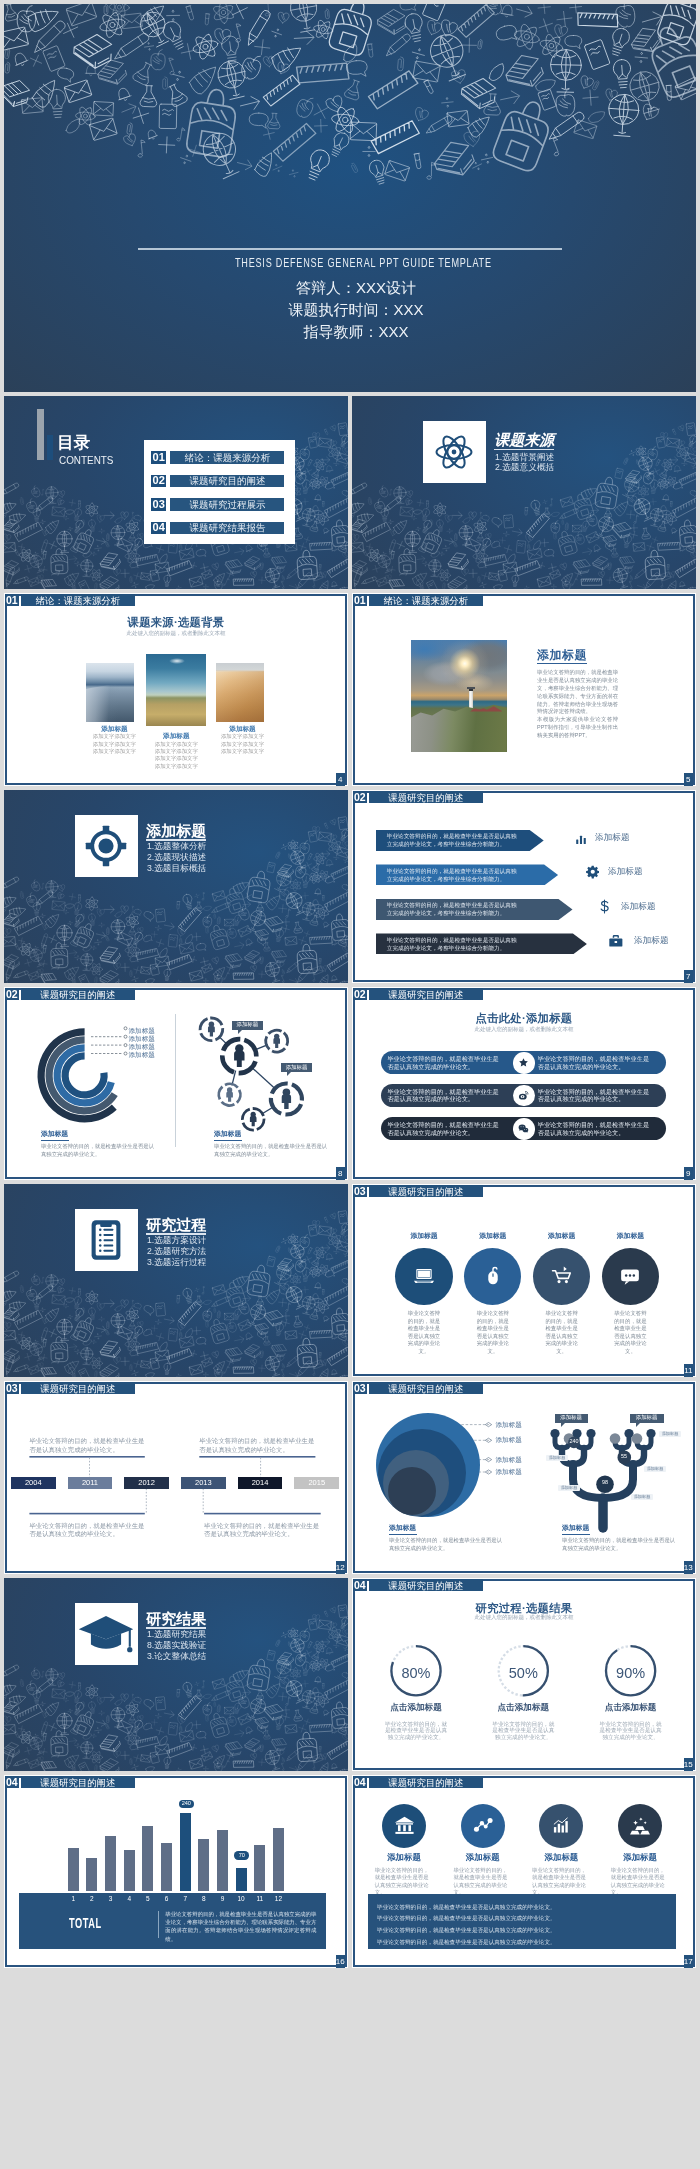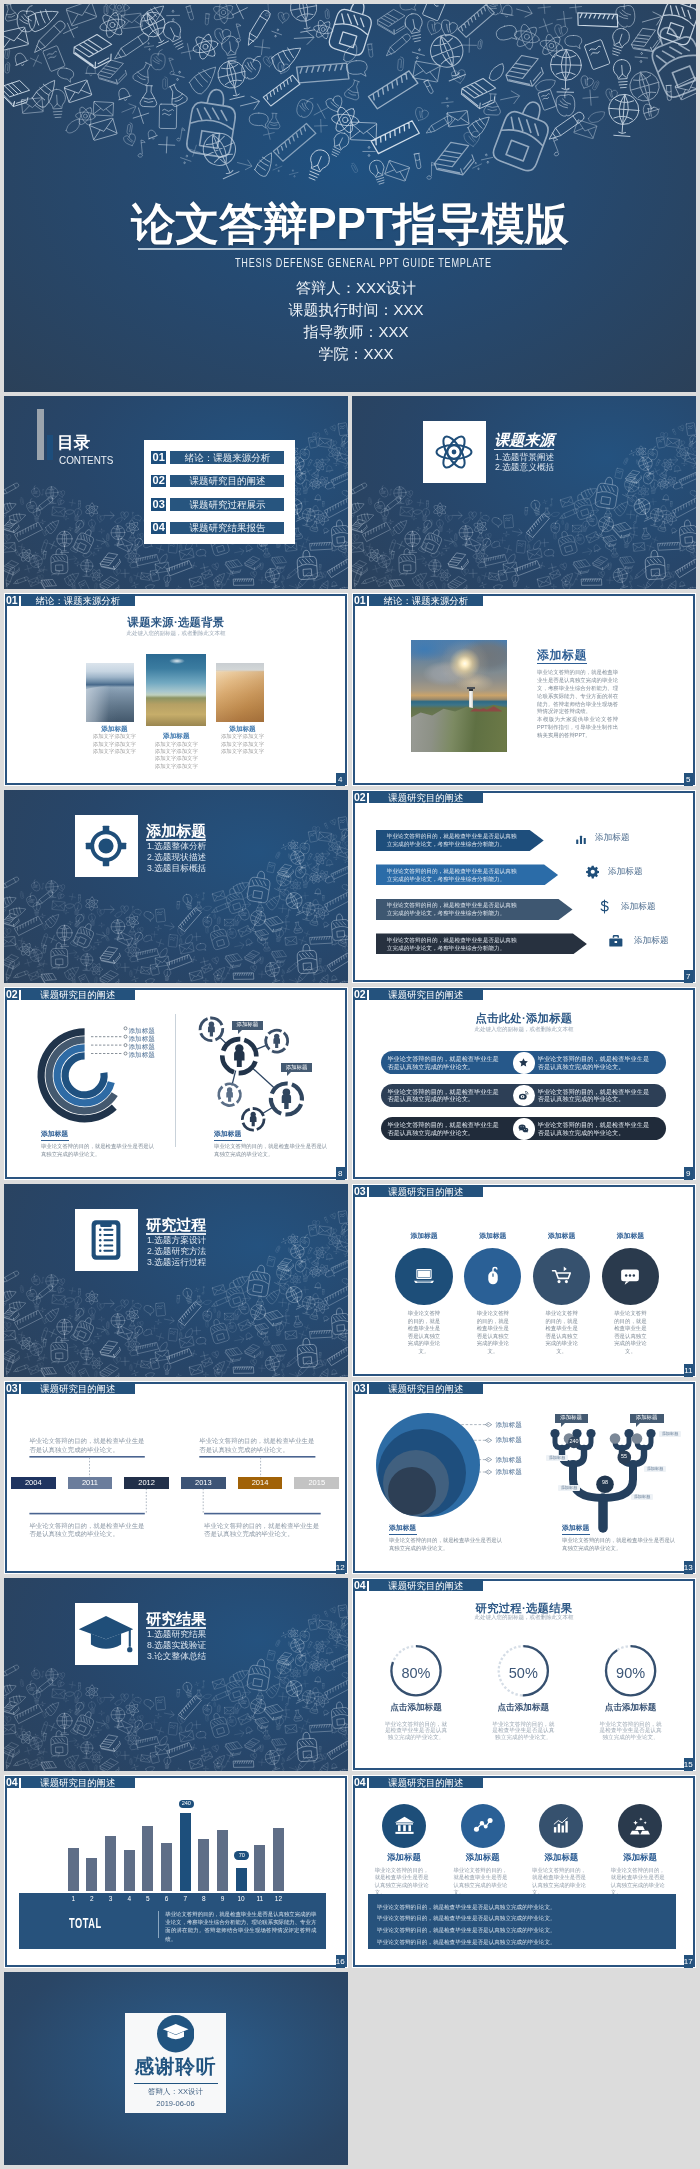--- a/index.html
+++ b/index.html
@@ -710,28 +710,26 @@
           <use href="#dz-plus" x="242.4" y="27.4" width="31.7" height="31.7" transform="rotate(6.4 258.25 43.25)" opacity="0.73"></use>
           <use href="#dz-tube" x="351.8" y="33.5" width="29.9" height="29.9" transform="rotate(-6.6 366.75 48.45)" opacity="0.58"></use>
           <use href="#dz-bell" x="487.8" y="-9" width="31.3" height="31.3" transform="rotate(9.8 503.45 6.65)" opacity="0.75"></use>
           <use href="#dz-plus" x="450.5" y="26.4" width="29.6" height="29.6" transform="rotate(1.1 465.3 41.2)" opacity="0.82"></use>
           <use href="#dz-bubble" x="389" y="-12.8" width="30.8" height="30.8" transform="rotate(-12 404.4 2.6)" opacity="0.7"></use>
           <use href="#dz-mail" x="664.2" y="64.3" width="39.7" height="39.7" transform="rotate(-25.4 684.05 84.15)" opacity="0.86"></use>
           <use href="#dz-mail" x="52.5" y="65.5" width="42.7" height="42.7" transform="rotate(-18.4 73.85 86.85)" opacity="0.96"></use>
           <use href="#dz-atom" x="86.9" y="-0.6" width="43.1" height="43.1" transform="rotate(-13.7 108.45 20.95)" opacity="0.85"></use>
         </g>
       </svg>
-      <div class="hero-title">论文答辩PPT指导模版</div>
       <div class="hero-rule"></div>
       <div class="hero-sub"><span>THESIS DEFENSE GENERAL PPT GUIDE TEMPLATE</span></div>
       <div class="hero-meta">
         <div>答辩人：XXX设计</div>
         <div>课题执行时间：XXX</div>
         <div>指导教师：XXX</div>
-        <div>学院：XXX</div>
       </div>
     </div>
     <div class="grid">
       <div class="slide dark">
         <svg class="dzfield" width="344" height="193" viewBox="0 0 344 193">
           <use href="#wavefield"></use>
         </svg>
         <div class="ct-bar"></div>
         <div class="ct-bar2"></div>
         <div class="ct-h">目录</div>
@@ -1086,21 +1084,21 @@
           <rect x="200.1" y="131.8" width="116.6" height="1.6" fill="#4a6490"></rect>
           <path d="M85.5 76.6 V96.2" stroke="#9aa6b4" stroke-width="0.8" stroke-dasharray="1.6 1.6"></path>
           <path d="M256.6 76.6 V96.2" stroke="#9aa6b4" stroke-width="0.8" stroke-dasharray="1.6 1.6"></path>
           <path d="M142.3 107.6 V131.8" stroke="#9aa6b4" stroke-width="0.8" stroke-dasharray="1.6 1.6"></path>
           <path d="M199.2 107.6 V131.8" stroke="#9aa6b4" stroke-width="0.8" stroke-dasharray="1.6 1.6"></path>
         </svg>
         <div class="yr" style="left:6.8px;background:#1f3460">2004</div>
         <div class="yr" style="left:63.5px;background:#6b7d9c">2011</div>
         <div class="yr" style="left:120.2px;background:#22304a">2012</div>
         <div class="yr" style="left:176.9px;background:#3d5476">2013</div>
-        <div class="yr" style="left:233.6px;background:#a16207">2014</div>
+        <div class="yr" style="left:233.6px;background:#0f172a">2014</div>
         <div class="yr" style="left:290.3px;background:#c3c3c3">2015</div>
         <div class="tlt u1">毕业论文答辩的目的，就是检查毕业生是否是认真独立完成的毕业论文。</div>
         <div class="tlt u2">毕业论文答辩的目的，就是检查毕业生是否是认真独立完成的毕业论文。</div>
         <div class="tlb d1">毕业论文答辩的目的，就是检查毕业生是否是认真独立完成的毕业论文。</div>
         <div class="tlb d2">毕业论文答辩的目的，就是检查毕业生是否是认真独立完成的毕业论文。</div>
         <div class="pagenum">12</div>
       </div>
       <div class="slide">
         <div class="frame"></div>
         <div class="s-num">03</div>
@@ -1302,28 +1300,15 @@
         <div class="s17cap" style="left:248.1px">添加标题</div>
         <div class="s17t" style="left:258.8px">毕业论文答辩的目的，就是检查毕业生是否是认真独立完成的毕业论文。</div>
         <div class="s17panel">
           <div>毕业论文答辩的目的，就是检查毕业生是否是认真独立完成的毕业论文。</div>
           <div>毕业论文答辩的目的，就是检查毕业生是否是认真独立完成的毕业论文。</div>
           <div>毕业论文答辩的目的，就是检查毕业生是否是认真独立完成的毕业论文。</div>
           <div>毕业论文答辩的目的，就是检查毕业生是否是认真独立完成的毕业论文。</div>
         </div>
         <div class="pagenum">17</div>
       </div>
-      <div class="slide thanks">
-        <div class="th-box">
-          <div class="th-ic"><svg viewBox="0 0 100 100" width="37.5" height="37.5">
-              <circle cx="50" cy="50" r="50" fill="#215480"></circle>
-              <path d="M50 24 L84 38 L50 52 L16 38 Z" fill="#fff"></path>
-              <path d="M28 44 v14 q22 13 44 0 v-14 l-22 9 z" fill="#fff"></path>
-            </svg></div>
-          <div class="th-t">感谢聆听</div>
-          <div class="th-r"></div>
-          <div class="th-l1">答辩人：XX设计</div>
-          <div class="th-l2">2019-06-06</div>
-        </div>
-      </div>
       <div class="slide empty"></div>
     </div>
   </div>
 
 </body></html>

